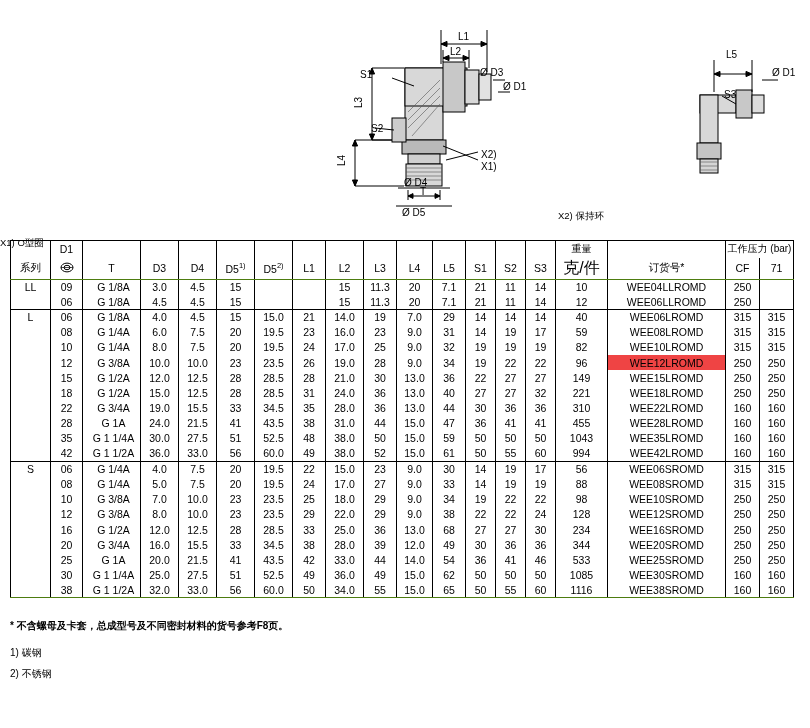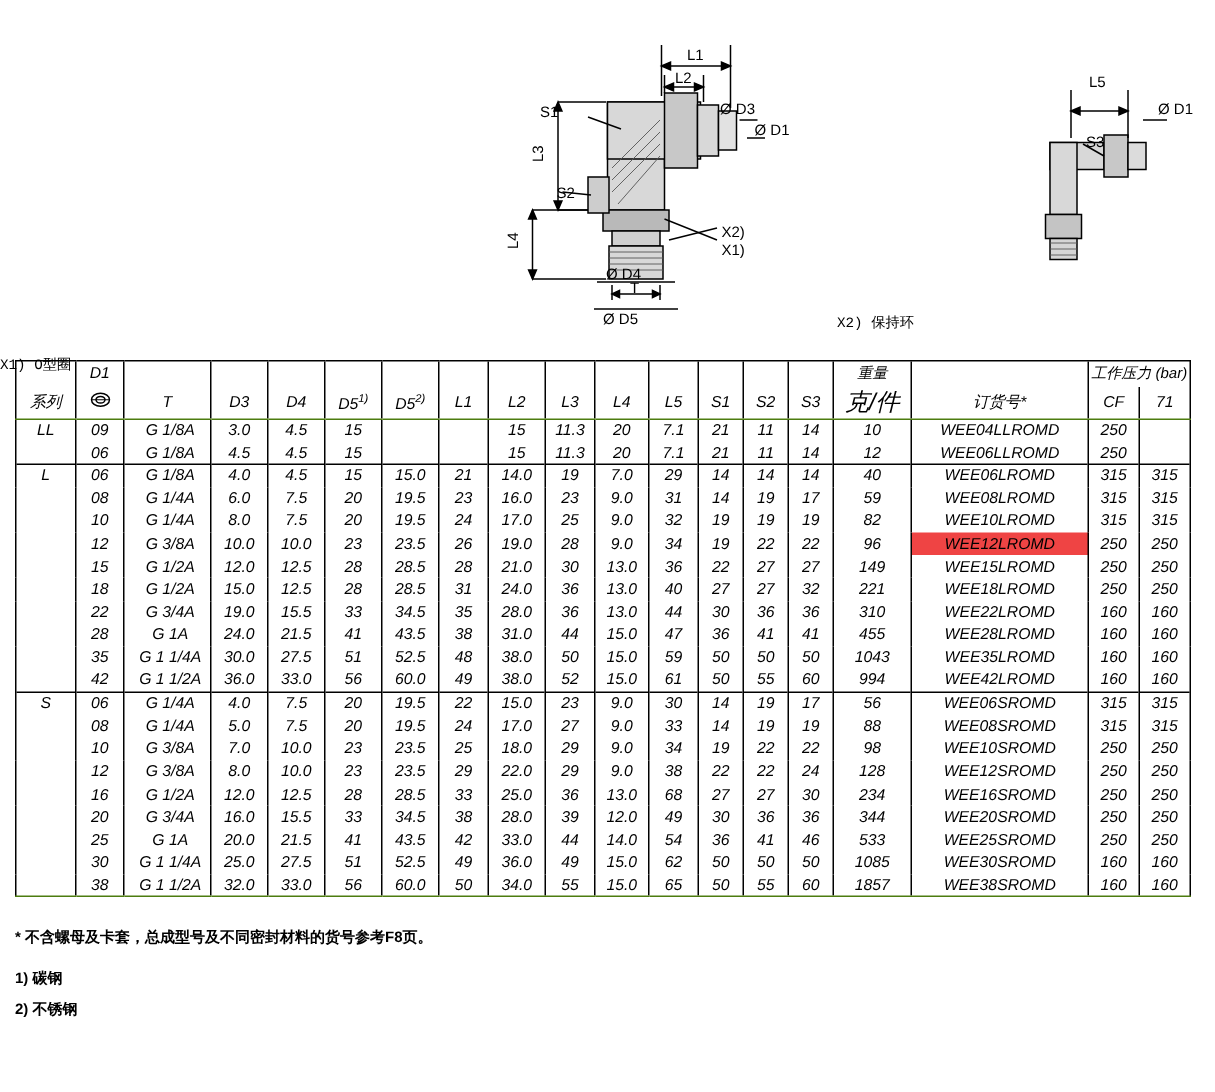--- a/index.html
+++ b/index.html
@@ -10,42 +10,42 @@
     font-family: "Liberation Sans", sans-serif;
     color: #000;
     position: relative;
     overflow: hidden;
   }
   .page { position: relative; width: 810px; height: 728px; }
 
   
   .drawing { position: absolute; left: 0; top: 0; width: 810px; height: 232px; }
 
-  .note { position: absolute; font-size: 9.5px; line-height: 13px; font-family: Liberation Mono, monospace; }
+  .note { position: absolute; font-size: 9.5px; line-height: 13px; }
   .note-x2 { left: 558px; top: 209px; }
 
   
   .tbl-wrap { position: absolute; left: 10px; top: 240px; width: 790px; }
-  table.spec { border-collapse: collapse; font-size: 10.5px; width: 705px; table-layout: fixed; font-style: italic; }
+  table.spec { border-collapse: collapse; font-size: 10.5px; width: 705px; table-layout: fixed; }
   table.spec td, table.spec th { padding: 0; margin: 0; }
   .hdr td { font-weight: normal; text-align: center; vertical-align: middle; font-size: 10.5px; height: 17px;}
   .r td { height: 15.2px; text-align: center; white-space: nowrap; }
   .r td.left { text-align: center; padding-left: 4px; }
   .bTop { border-top: 1px solid #000; }
   .bBot { border-bottom: 1px solid #4d7c0f; }
   .bL { border-left: 1px solid #000; }
   .bR { border-right: 1px solid #000; }
   .thickTop { border-top: 1.4px solid #000; }
   .hl { background: #ef4444; }
   .ordcell { text-align: left; padding-left: 6px; font-size: 10.5px; }
   .grp { text-align: left; padding-left: 4px; }
 
   .footnotes { position: absolute; left: 10px; top: 617px; font-size: 10px; line-height: 17px; }
   .footnotes .fn1 { font-weight: bold; margin-bottom: 10px; }
-  .footnotes .fn2 { margin-top: 4px; font-weight: bold; }
+  .footnotes .fn2 { margin-top: 4px; }
 
   .sup { font-size: 7.5px; vertical-align: super; }
 </style>
 </head>
 <body>
 
 <div class="page">
 
   <div class="drawing">
     <svg width="810" height="232" viewBox="0 0 810 232">
@@ -674,21 +674,21 @@
             <td class="bL bBot">56</td>
             <td class="bL bBot">60.0</td>
             <td class="bL bBot">50</td>
             <td class="bL bBot">34.0</td>
             <td class="bL bBot">55</td>
             <td class="bL bBot">15.0</td>
             <td class="bL bBot">65</td>
             <td class="bL bBot">50</td>
             <td class="bL bBot">55</td>
             <td class="bL bBot">60</td>
-            <td class="bL bBot">1857</td>
+            <td class="bL bBot">1116</td>
             <td class="bL ordcell bBot">WEE38SROMD</td>
             <td class="bL bBot">160</td>
             <td class="bL bR bBot">160</td>
           </tr>
         </tbody>
     </table>
   </div>
 
   <div class="footnotes">
     <div class="fn1">* 不含螺母及卡套，总成型号及不同密封材料的货号参考F8页。</div>

